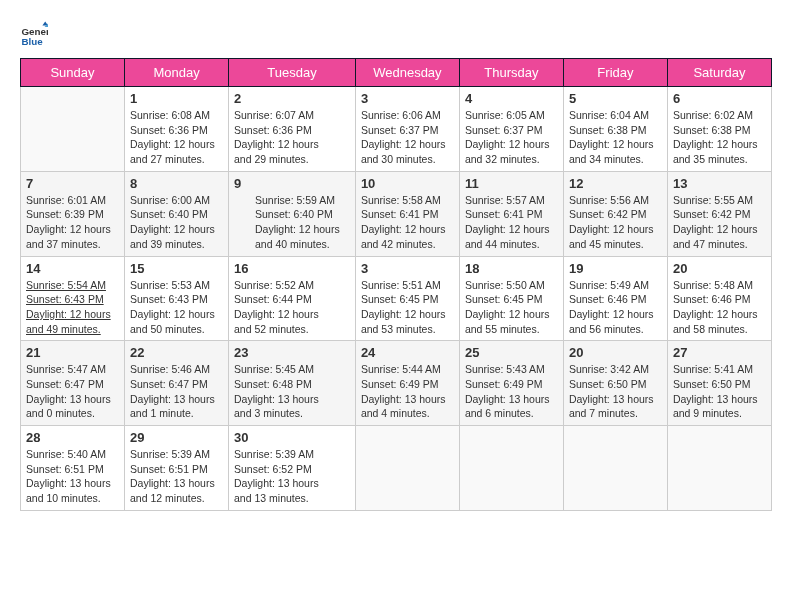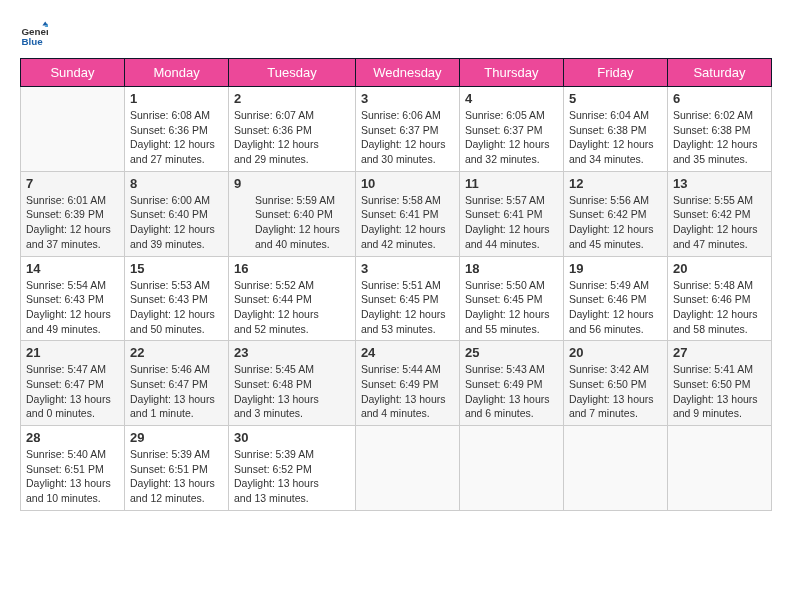--- a/index.html
+++ b/index.html
@@ -207,21 +207,21 @@
           <span class="day-num">13</span>
           <div class="day-info" style="white-space: pre-line;">Sunrise: 5:55 AM
 Sunset: 6:42 PM
 Daylight: 12 hours
 and 47 minutes.</div>
         </td>
       </tr>
       <tr>
         <td>
           <span class="day-num">14</span>
-          <div class="day-info" style="white-space: pre-line;">Sunrise: 5:54 AM
+          <div class="day-info" style="white-space: pre-line; text-decoration: underline;">Sunrise: 5:54 AM
 Sunset: 6:43 PM
 Daylight: 12 hours
 and 49 minutes.</div>
         </td>
         <td>
           <span class="day-num">15</span>
           <div class="day-info" style="white-space: pre-line;">Sunrise: 5:53 AM
 Sunset: 6:43 PM
 Daylight: 12 hours
 and 50 minutes.</div>

